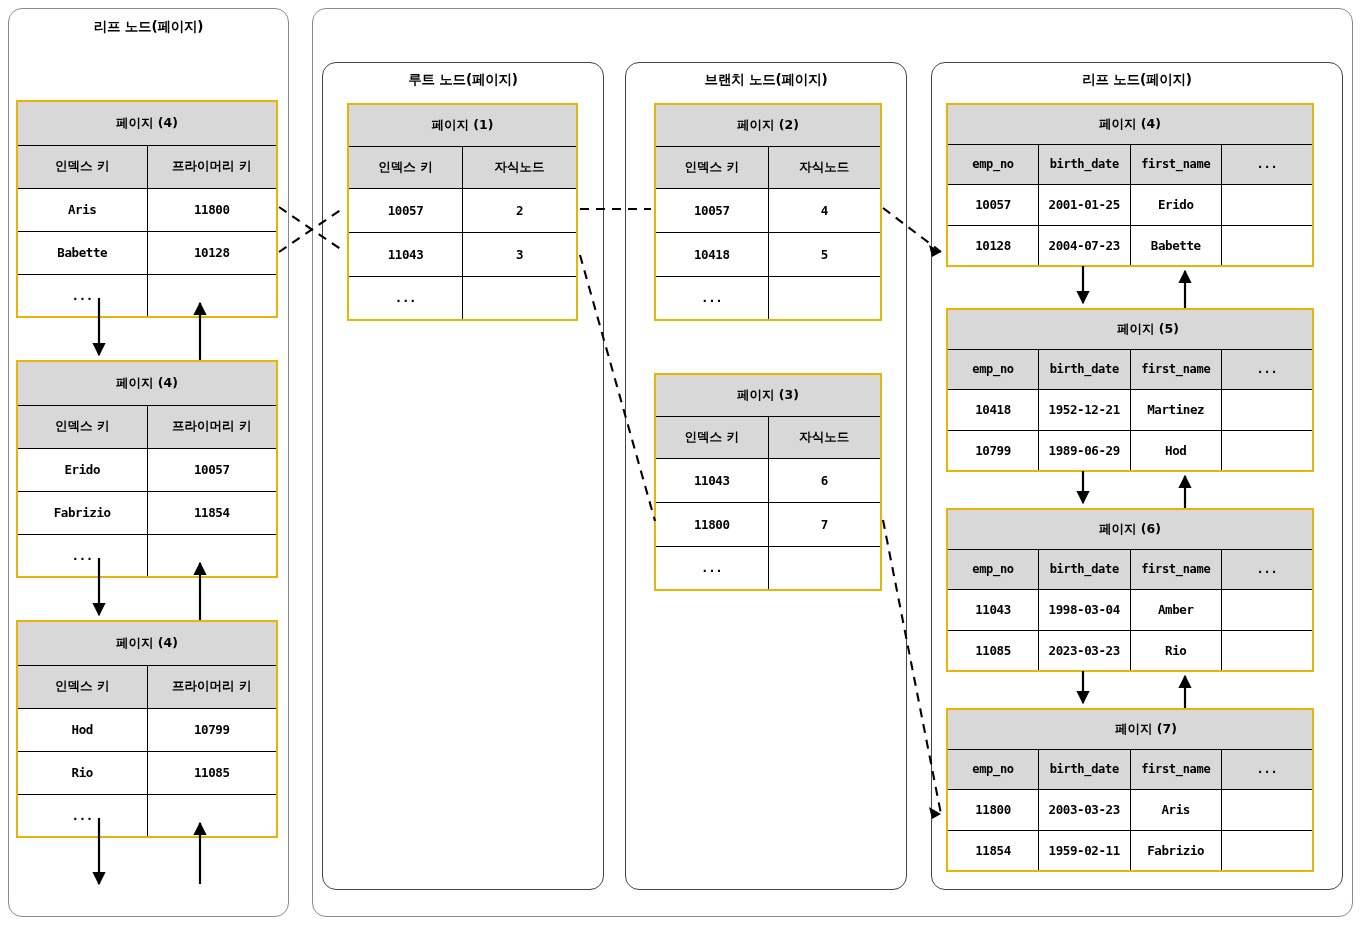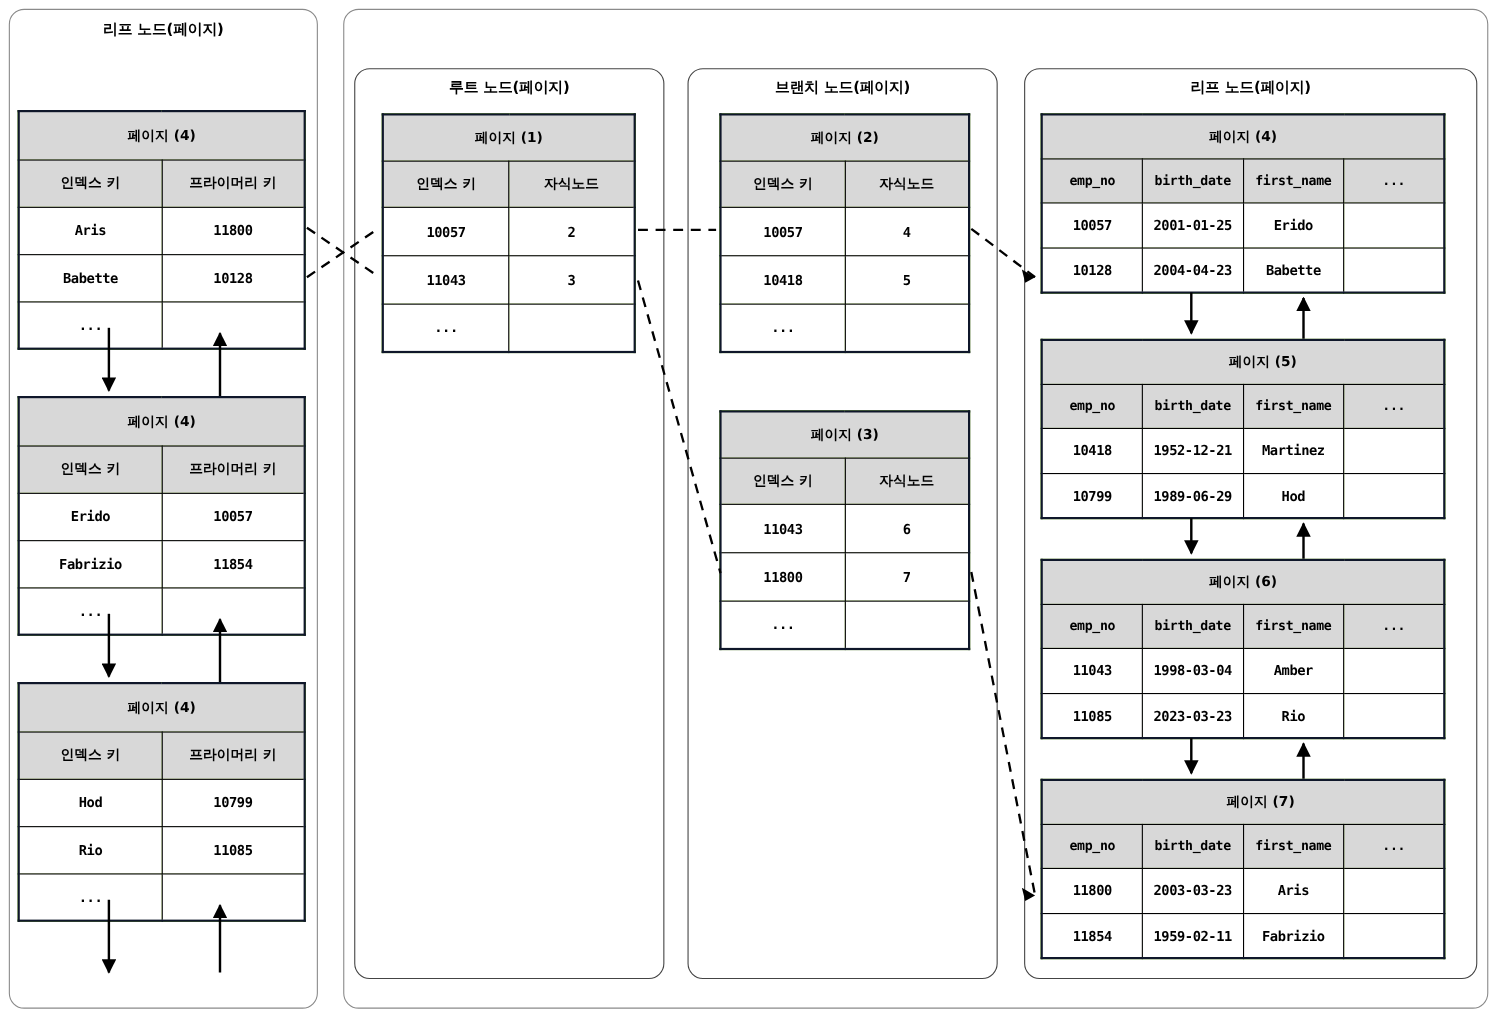--- a/index.html
+++ b/index.html
@@ -29,22 +29,22 @@
     font-weight: bold;
     font-size: 13.5px;
     color: #000;
     letter-spacing: -0.2px;
   }
 
   table.node {
     position: absolute;
     border-collapse: collapse;
     table-layout: fixed;
-    background: #84cc16;
-    border: 2px solid #0f172a;
+    background: #5eead4;
+    border: 2px solid #eab308;
     box-sizing: border-box;
   }
   table.node td, table.node th {
     border: 1.6px solid #000;
     text-align: center;
     font-weight: bold;
     color: #000;
     padding: 0;
     box-sizing: border-box;
   }
@@ -256,21 +256,21 @@
       <td class="colhdr mono" style="height:40px;">...</td>
     </tr>
     <tr>
       <td class="val" style="height:41px;">10057</td>
       <td class="val" style="height:41px;">2001-01-25</td>
       <td class="val" style="height:41px;">Erido</td>
       <td class="blank" style="height:41px;"></td>
     </tr>
     <tr>
       <td class="val" style="height:41px;">10128</td>
-      <td class="val" style="height:41px;">2004-04-23</td>
+      <td class="val" style="height:41px;">2004-07-23</td>
       <td class="val" style="height:41px;">Babette</td>
       <td class="blank" style="height:41px;"></td>
     </tr>
   </tbody>
     </table>
 
   <table class="node" style="left:946px; top:308px; width:368px;">
     <tbody>
         <tr>
           <td class="pagehdr" colspan="4" style="height:40px;padding-left:36px;">페이지 (5)</td>

